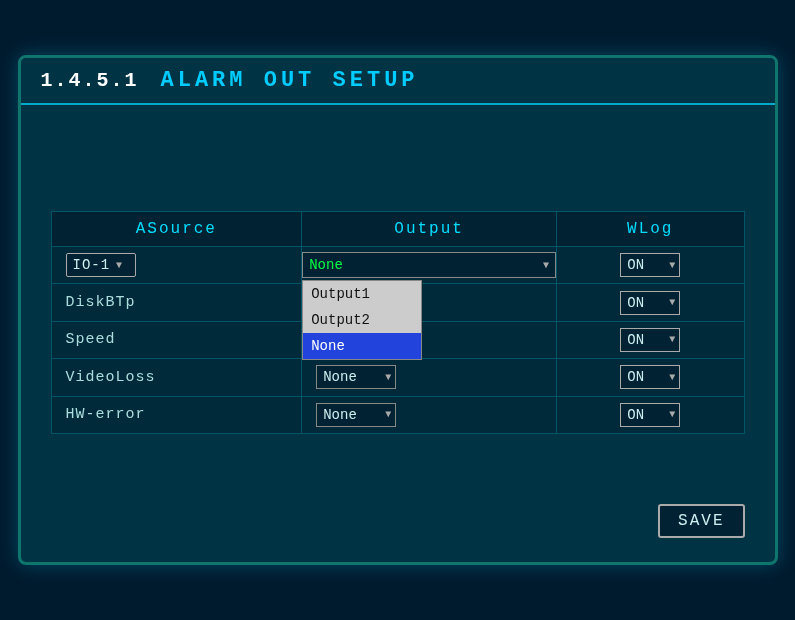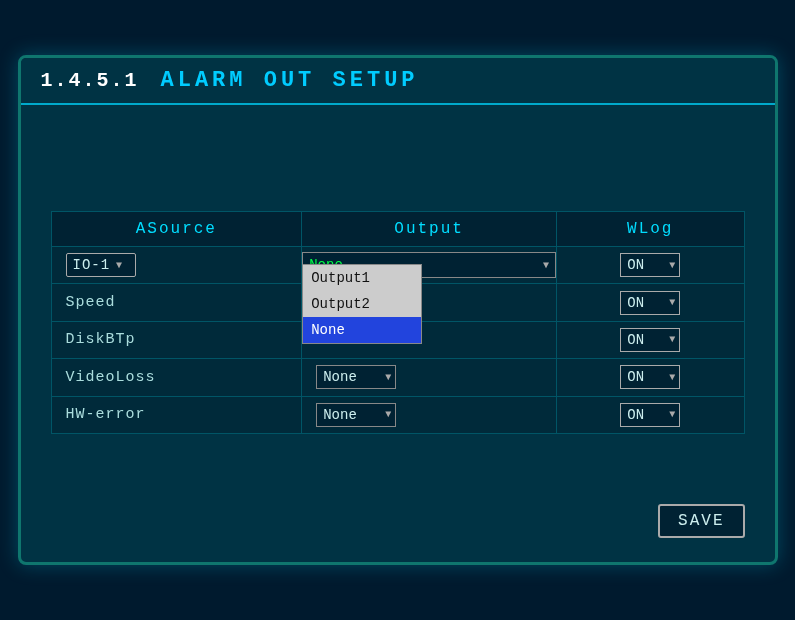--- a/index.html
+++ b/index.html
@@ -176,21 +176,21 @@
       justify-content: space-between;
       background: #002233;
       border: 1px solid #888;
       color: #00ff44;
       font-size: 14px;
       cursor: pointer;
     }
 
     .dropdown-list {
       position: absolute;
-      top: 12px;
+      top: 28px;
       left: 0;
       min-width: 120px;
       background: #cccccc;
       z-index: 999;
       border: 1px solid #888;
     }
 
     .dropdown-item {
       padding: 5px 8px;
       font-size: 14px;
@@ -247,32 +247,32 @@
           </td>
           <td class="cell-center">
             <div class="on-select">
               <span>ON</span>
               <span class="arrow-down">▼</span>
             </div>
           </td>
         </tr>
 
         <tr>
+          <td class="label">DiskBTp</td>
+          <td></td>
+          <td class="cell-center">
+            <div class="on-select">
+              <span>ON</span>
+              <span class="arrow-down">▼</span>
+            </div>
+          </td>
+        </tr>
+
+        <tr>
           <td class="label">Speed</td>
-          <td></td>
-          <td class="cell-center">
-            <div class="on-select">
-              <span>ON</span>
-              <span class="arrow-down">▼</span>
-            </div>
-          </td>
-        </tr>
-
-        <tr>
-          <td class="label">DiskBTp</td>
           <td></td>
           <td class="cell-center">
             <div class="on-select">
               <span>ON</span>
               <span class="arrow-down">▼</span>
             </div>
           </td>
         </tr>
 
 

